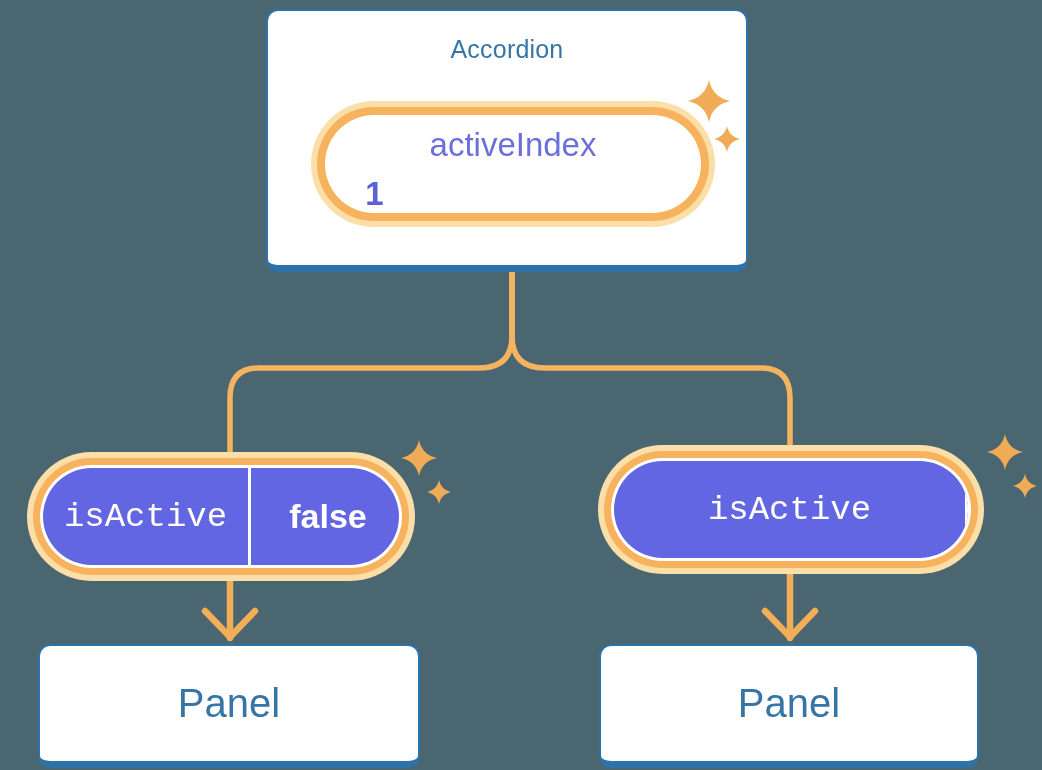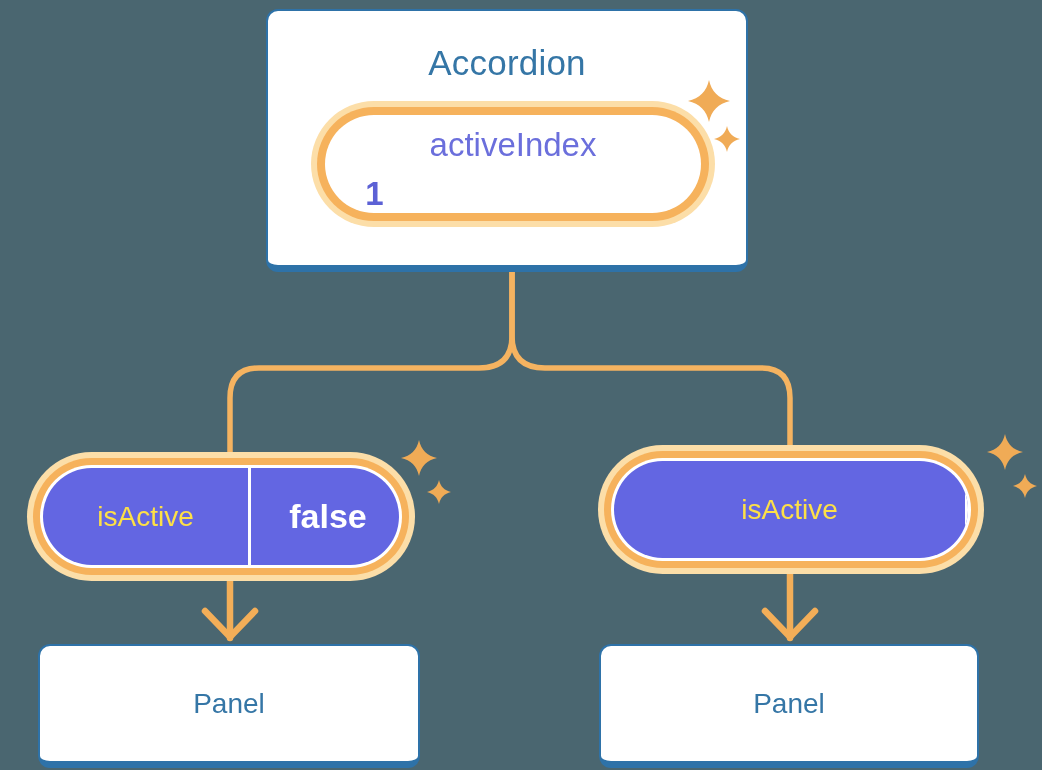--- a/index.html
+++ b/index.html
@@ -15,23 +15,23 @@
     position:absolute;
     background:#FFFFFF;
     border:2px solid #2E72A8;
     border-bottom-width:7px;
     border-radius:12px;
     box-sizing:border-box;
     z-index:2;
   }
   .accordion-card{left:266px;top:9px;width:482px;height:263px;}
   .card-title{
-    margin-top:32px;
+    margin-top:24px;
     text-align:center;
-    font-size:35px;
+    font-size:25px;
     color:#3576A6;
     letter-spacing:.2px;
   }
   
   .pill{
     position:absolute;
     background:#FCDEA8;
     border-radius:999px;
     padding:6px;
     box-sizing:border-box;
@@ -74,35 +74,35 @@
     background:#FFFFFF;border-radius:999px;height:100%;
     padding:3px;box-sizing:border-box;
   }
   .prop-pill .capsule{
     background:#6366E2;border-radius:999px;height:100%;
     display:flex;align-items:stretch;overflow:hidden;box-sizing:border-box;
   }
   .prop-pill .cell-label{
     flex:1 1 auto;
     display:flex;align-items:center;justify-content:center;
-    font-size:28px;color:#fde047;
+    font-size:34px;color:#ffffff;font-family:Liberation Mono, monospace;
   }
   .prop-pill .divider{width:3px;background:#FFFFFF;}
   .prop-pill .cell-value{
     width:142px;
     display:flex;align-items:center;justify-content:center;
     font-size:34px;font-weight:bold;color:#FFFFFF;margin-left:6px;
   }
   .prop-pill-left{left:27px;top:452px;width:388px;}
   .prop-pill-right{left:598px;top:445px;width:386px;}
   
   .panel-card{top:644px;width:382px;height:124px;display:flex;align-items:center;justify-content:center;}
   .panel-left{left:38px;}
   .panel-right{left:599px;width:380px;}
-  .panel-title{font-size:28px;color:#3576A6;}
+  .panel-title{font-size:40px;color:#3576A6;}
   
   .sparkles{position:absolute;z-index:5;}
   .sp-top{left:686px;top:78px;}
   .sp-left{left:398px;top:438px;}
   .sp-right{left:984px;top:432px;}
 </style>
 </head>
 <body>
 
 <div class="stage">

